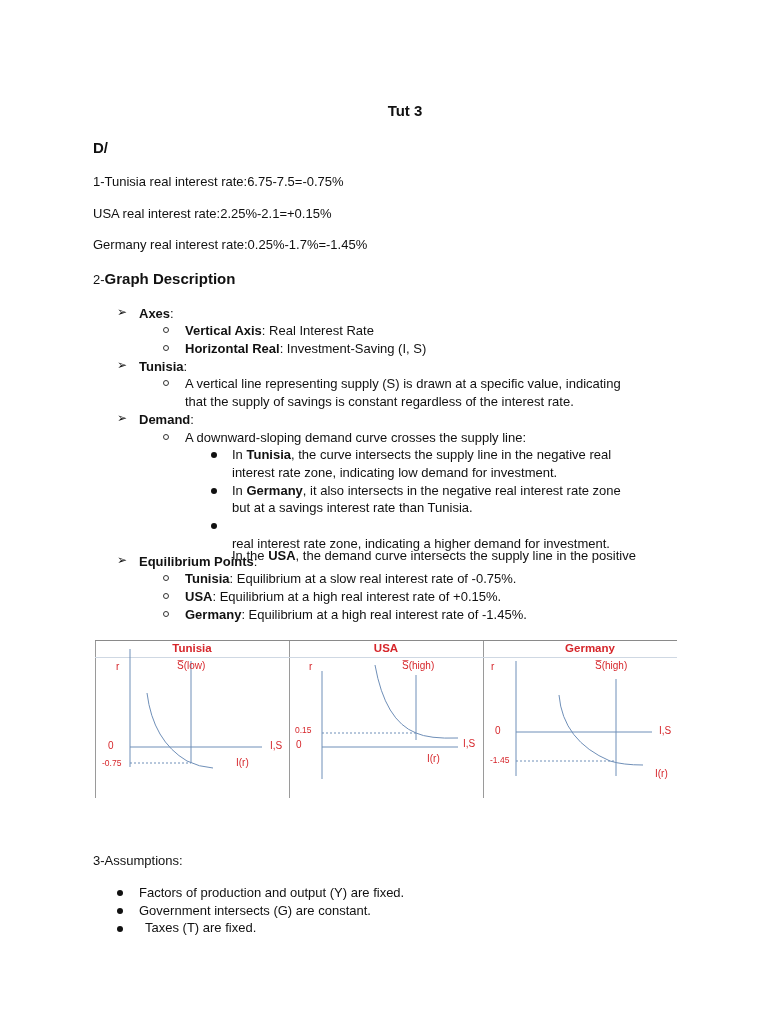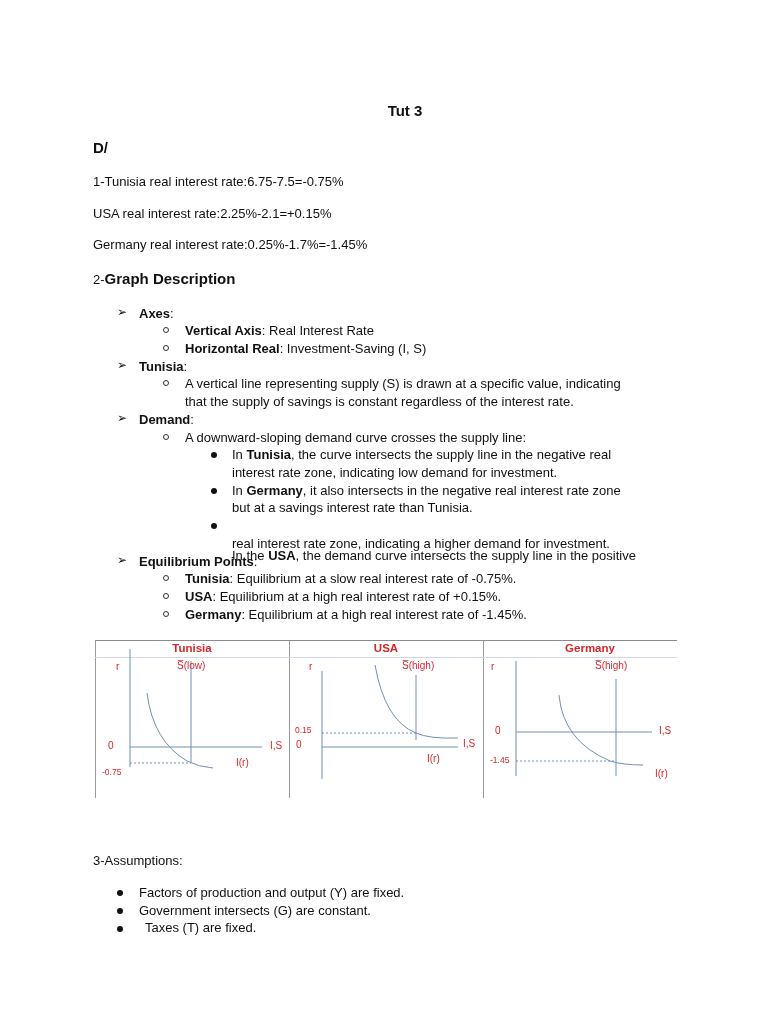--- a/index.html
+++ b/index.html
@@ -108,21 +108,21 @@
       <line x1="521" y1="38" x2="521" y2="135"></line>
       <path d="M464 54 Q 468 100 515 120 Q 528 124 548 124"></path>
       <line x1="421" y1="120" x2="521" y2="120" stroke-dasharray="2,2"></line>
     </g>
   </svg>
 
   <div class="graph-title" style="left:0;width:194px">Tunisia</div>
   <div class="glabel" style="top:20px;left:21px">r</div>
   <div class="glabel" style="top:19px;left:82px">S̅(low)</div>
   <div class="glabel" style="top:99px;left:13px">0</div>
-  <div class="glabel small" style="top:126px;left:7px">-0.75</div>
+  <div class="glabel small" style="top:117px;left:7px">-0.75</div>
   <div class="glabel" style="top:99px;left:175px">I,S</div>
   <div class="glabel" style="top:116px;left:141px">I(r)</div>
 
   <div class="graph-title" style="left:194px;width:194px">USA</div>
   <div class="glabel" style="top:20px;left:214px">r</div>
   <div class="glabel" style="top:19px;left:307px">S̅(high)</div>
   <div class="glabel small" style="top:84px;left:200px">0.15</div>
   <div class="glabel" style="top:98px;left:201px">0</div>
   <div class="glabel" style="top:97px;left:368px">I,S</div>
   <div class="glabel" style="top:112px;left:332px">I(r)</div>

